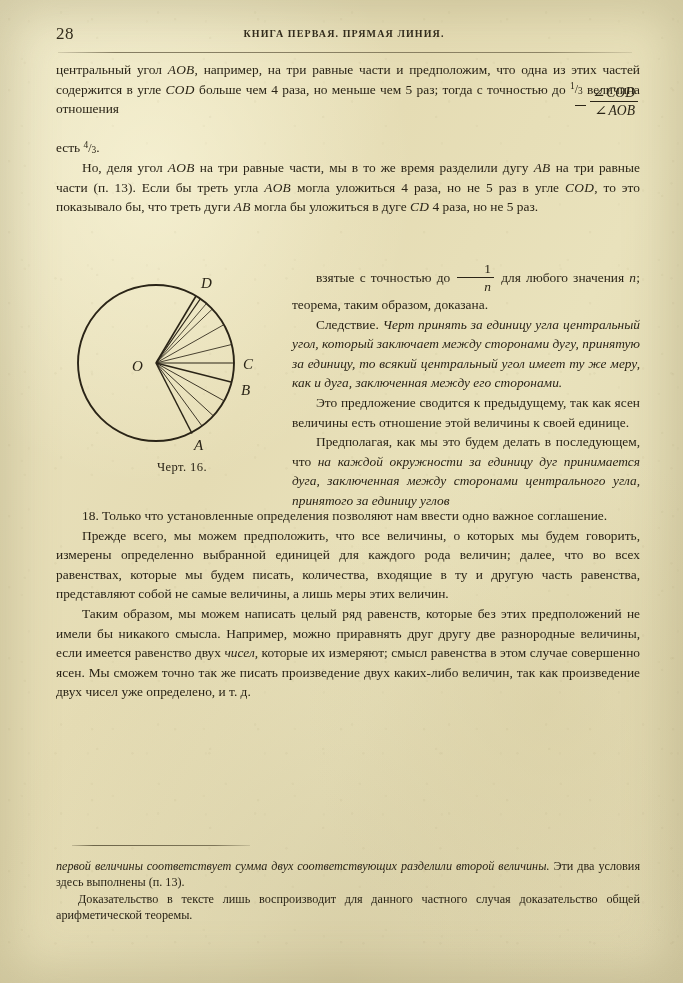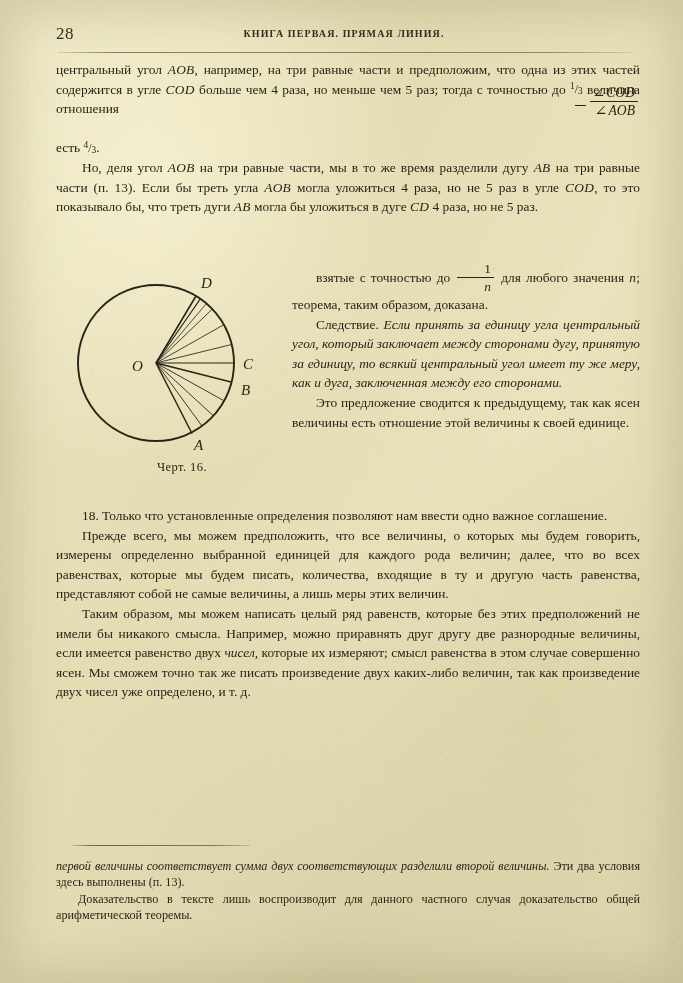--- a/index.html
+++ b/index.html
@@ -300,23 +300,26 @@
         <text class="lbl" x="56" y="109">O</text>
       </svg>
       <div id="figcap">Черт. 16.</div>
     </div>
 
     <div id="figcol">
       <p class="noind">
         <span>взятые с точностью до </span><span class="frac"><span class="top" style="font-style:normal">1</span><span class="bar"></span><span class="bot">n</span></span><span> для любого значения </span><span class="mathvar">n</span><span>; теорема, таким образом, доказана.</span>
       </p>
       <p>
-        <span>Следствие.</span><span class="it"> Если принять за единицу угла центральный угол, который заключает между сторонами дугу, принятую за единицу, то всякий центральный угол имеет ту же меру, как и дуга, заключенная между его сторонами.</span>
+        <span>Следствие.</span><span class="it"> Черт принять за единицу угла центральный угол, который заключает между сторонами дугу, принятую за единицу, то всякий центральный угол имеет ту же меру, как и дуга, заключенная между его сторонами.</span>
       </p>
       <p>Это предложение сводится к предыдущему, так как ясен величины есть отношение этой величины к своей единице.</p>
+      <p>
+        <span>Предполагая, как мы это будем делать в последующем, что </span><span class="it">на каждой окружности за единицу дуг принимается дуга, заключенная между сторонами центрального угла, принятого за единицу углов</span>
+      </p>
     </div>
   </div>
 
   <div id="rest">
     <p>
       <span class="sec">18.</span><span> Только что установленные определения позволяют нам ввести одно важное соглашение.</span>
     </p>
     <p>Прежде всего, мы можем предположить, что все величины, о которых мы будем говорить, измерены определенно выбранной единицей для каждого рода величин; далее, что во всех равенствах, которые мы будем писать, количества, входящие в ту и другую часть равенства, представляют собой не самые величины, а лишь меры этих величин.</p>
     <p>
       <span>Таким образом, мы можем написать целый ряд равенств, которые без этих предположений не имели бы никакого смысла. Например, можно приравнять друг другу две разнородные величины, если имеется равенство двух </span><span class="it">чисел</span><span>, которые их измеряют; смысл равенства в этом случае совершенно ясен. Мы сможем точно так же писать произведение двух каких-либо величин, так как произведение двух чисел уже определено, и т. д.</span>

